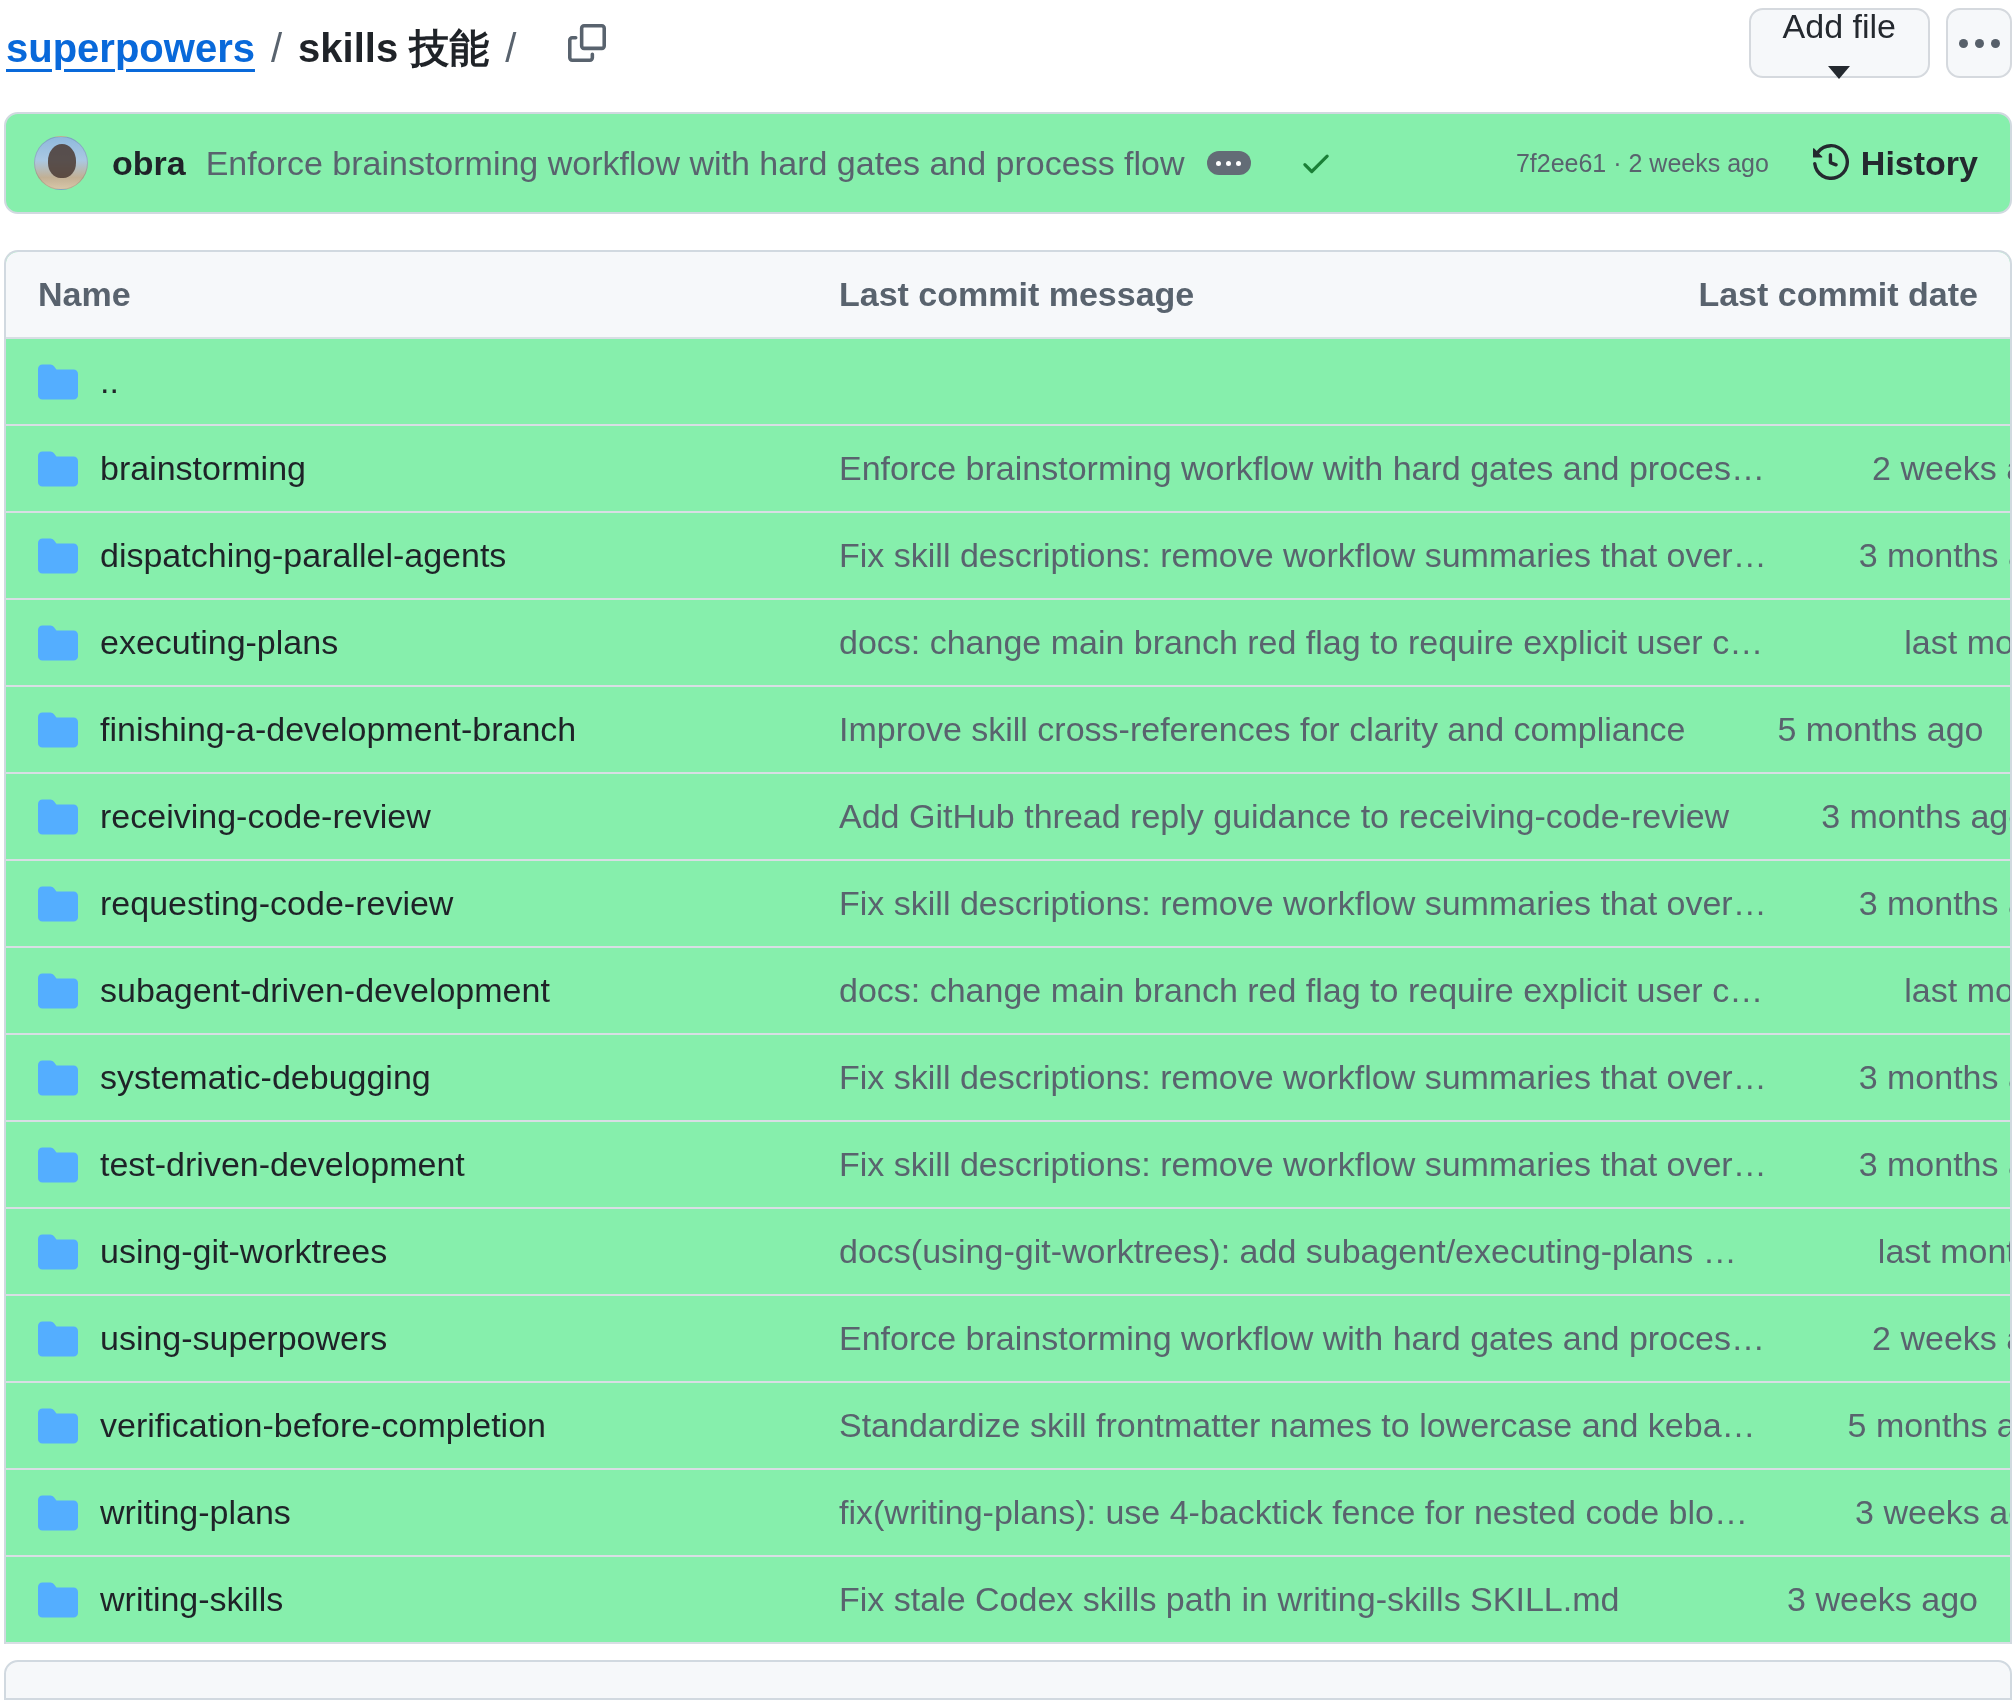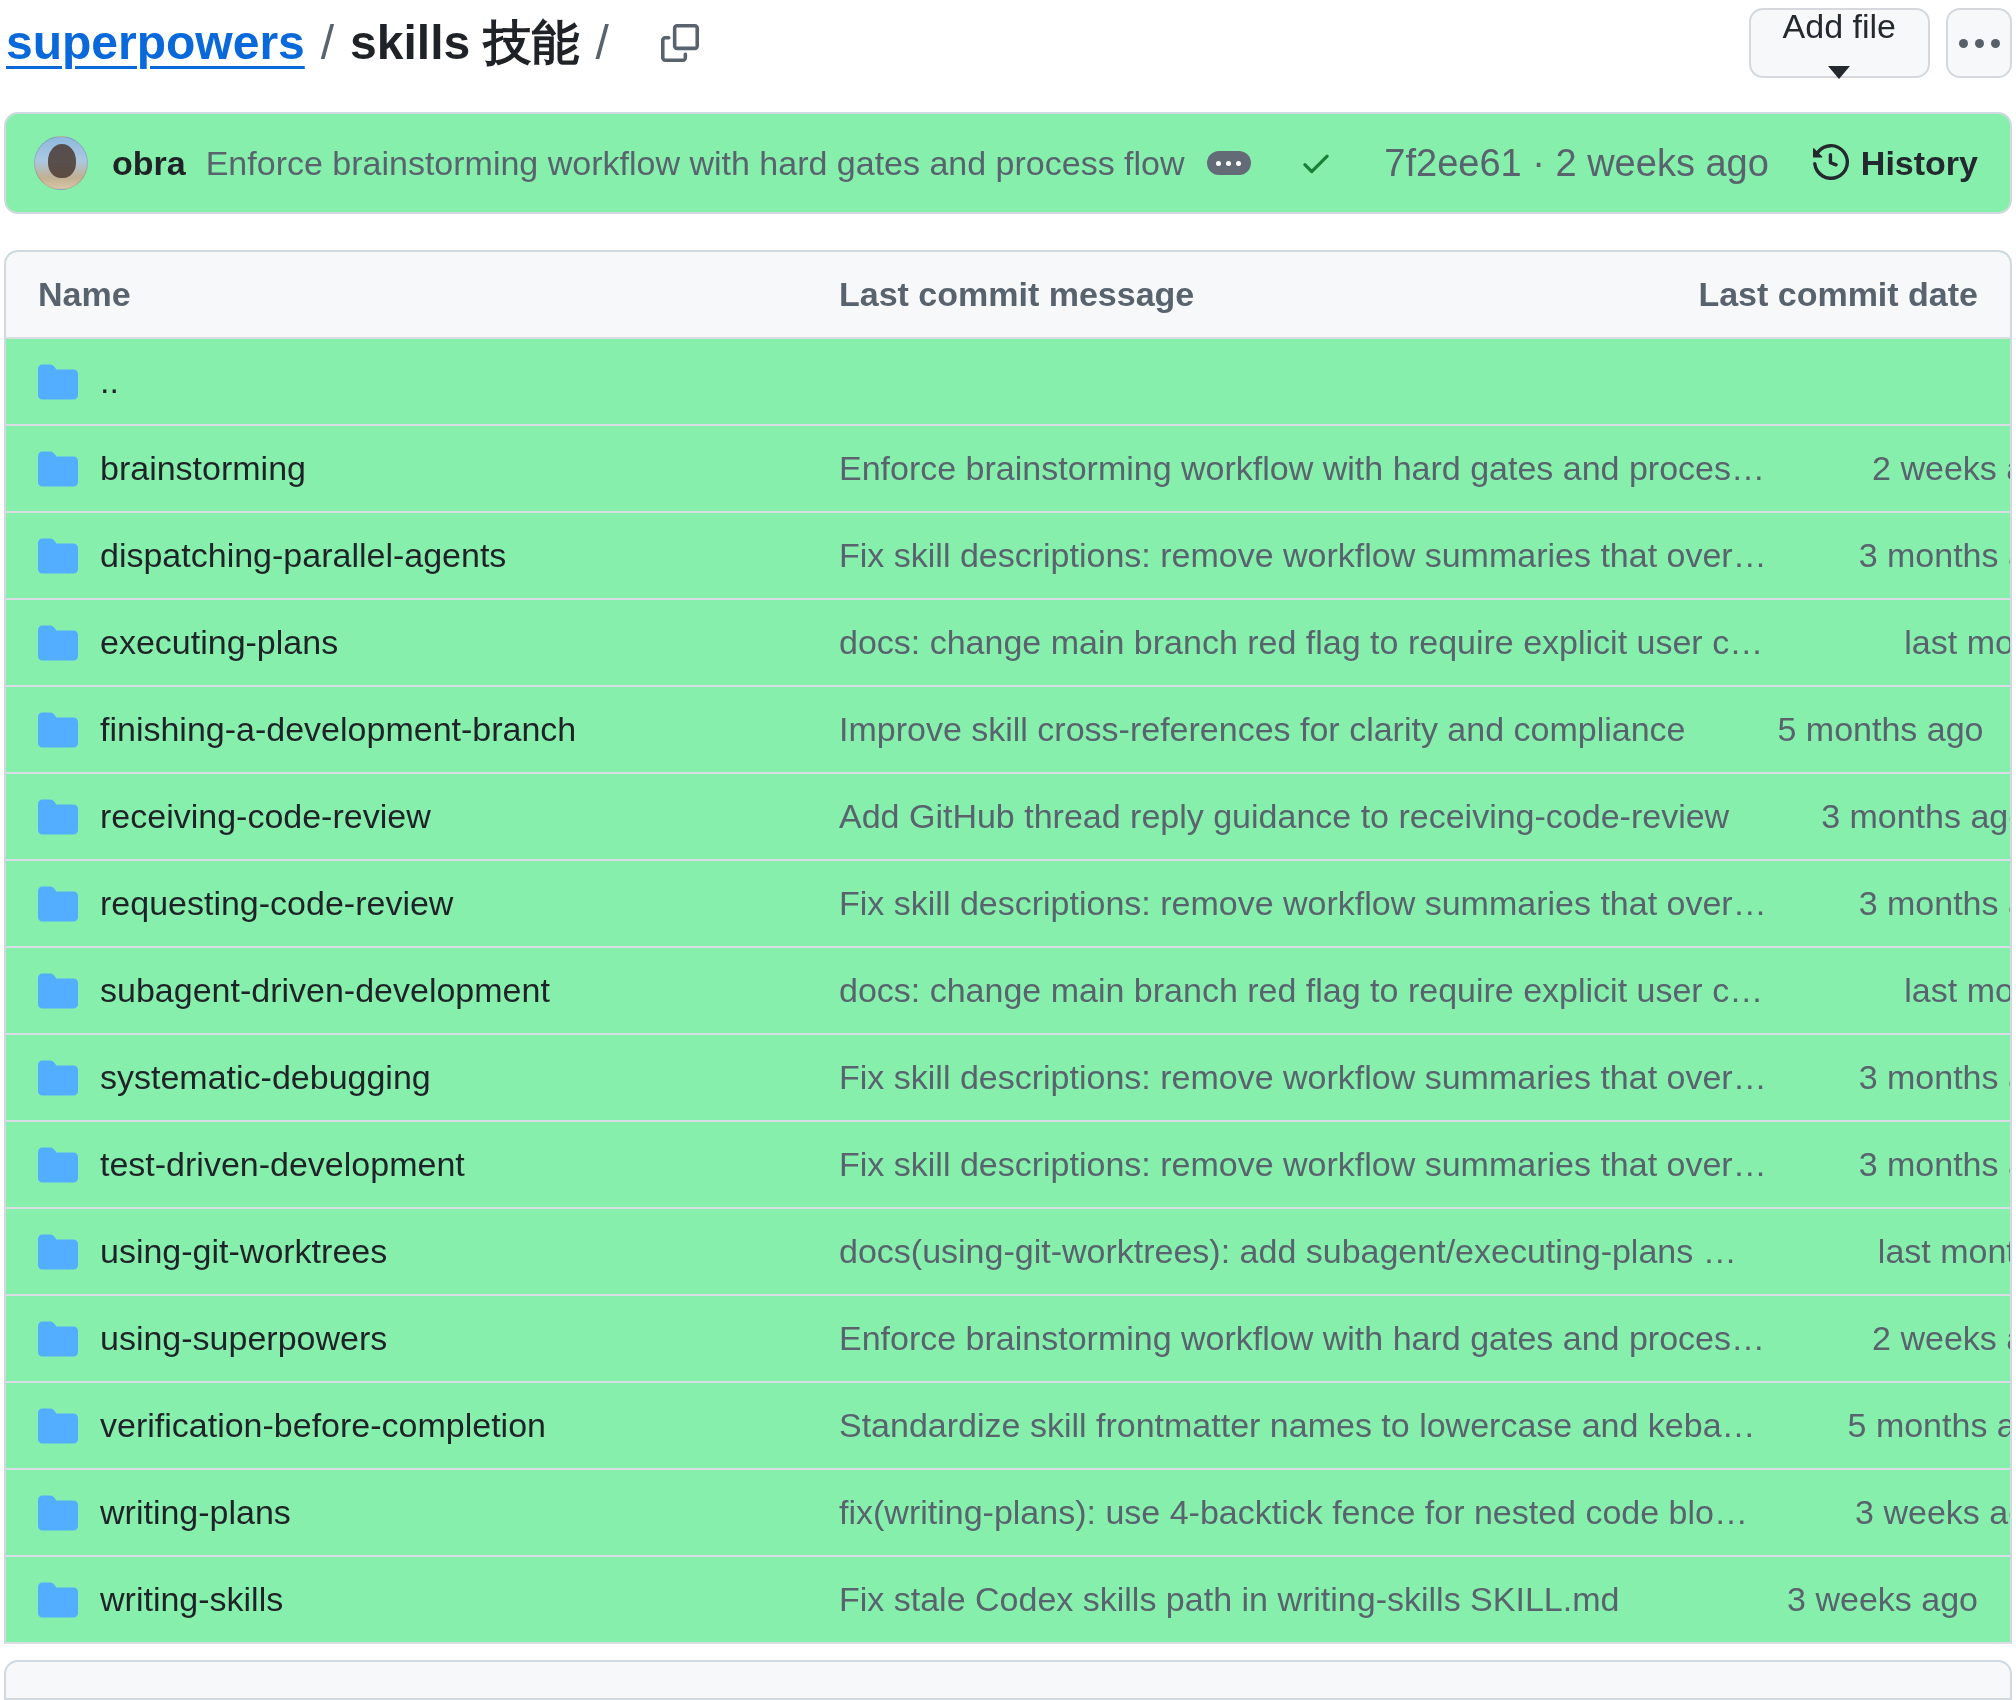--- a/index.html
+++ b/index.html
@@ -8,21 +8,21 @@
     width:2016px; height:1700px; overflow:hidden;
     background:#ffffff; color:#1f2328;
     font-family:"Liberation Sans","DejaVu Sans",sans-serif;
   }
 
   
   .topbar {
     height:78px; padding:8px 4px 0 6px;
     display:flex; align-items:center; justify-content:space-between;
   }
-  .breadcrumb { display:flex; align-items:center; font-size:48px; line-height:1; }
+  .breadcrumb { display:flex; align-items:flex-end; font-size:40px; line-height:1; }
   .crumb-link {
     color:#0969da; font-weight:700; text-decoration:underline;
     text-decoration-thickness:3px; text-underline-offset:7px; cursor:pointer;
   }
   .crumb-sep { color:#59636e; font-weight:400; padding:0 16px; }
   .crumb-current { color:#1f2328; font-weight:700; }
   .copy-btn {
     margin-left:30px; width:50px; height:50px; border:none; background:transparent;
     display:flex; align-items:center; justify-content:center; cursor:pointer; padding:0;
   }
@@ -64,21 +64,21 @@
     overflow:hidden; cursor:pointer;
   }
   .ellipsis-badge {
     flex:none; margin-left:22px; width:44px; height:24px; border-radius:12px;
     background:#636c76; border:none; display:flex; align-items:center;
     justify-content:center; gap:5px; cursor:pointer; padding:0;
   }
   .ellipsis-badge .dot { width:5px; height:5px; border-radius:50%; background:#ffffff; }
   .status-check { flex:none; margin-left:48px; background:none; border:none; padding:0; cursor:pointer; display:flex; }
   .commit-right { display:flex; align-items:center; flex:none; margin-left:30px; }
-  .commit-meta { color:#59636e; font-size:38px; white-space:nowrap; }
+  .commit-meta { color:#59636e; font-size:25px; white-space:nowrap; }
   .commit-meta .hash { color:#59636e; cursor:pointer; }
   .history-link {
     display:flex; align-items:flex-start; gap:12px; margin-left:44px;
     background:none; border:none; padding:0; cursor:pointer;
     font-family:inherit; font-size:34px; font-weight:700; color:#24292f;
   }
 
   
   .file-table {
     margin:36px 4px 0 4px;

